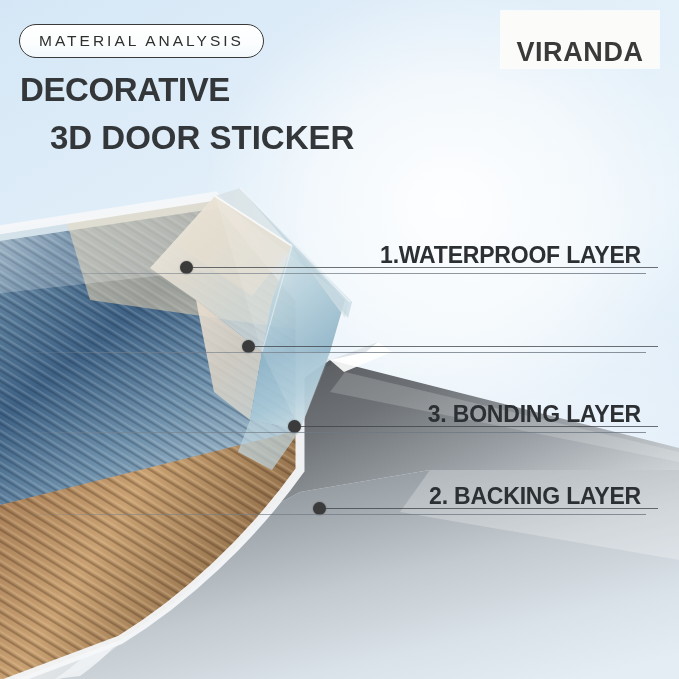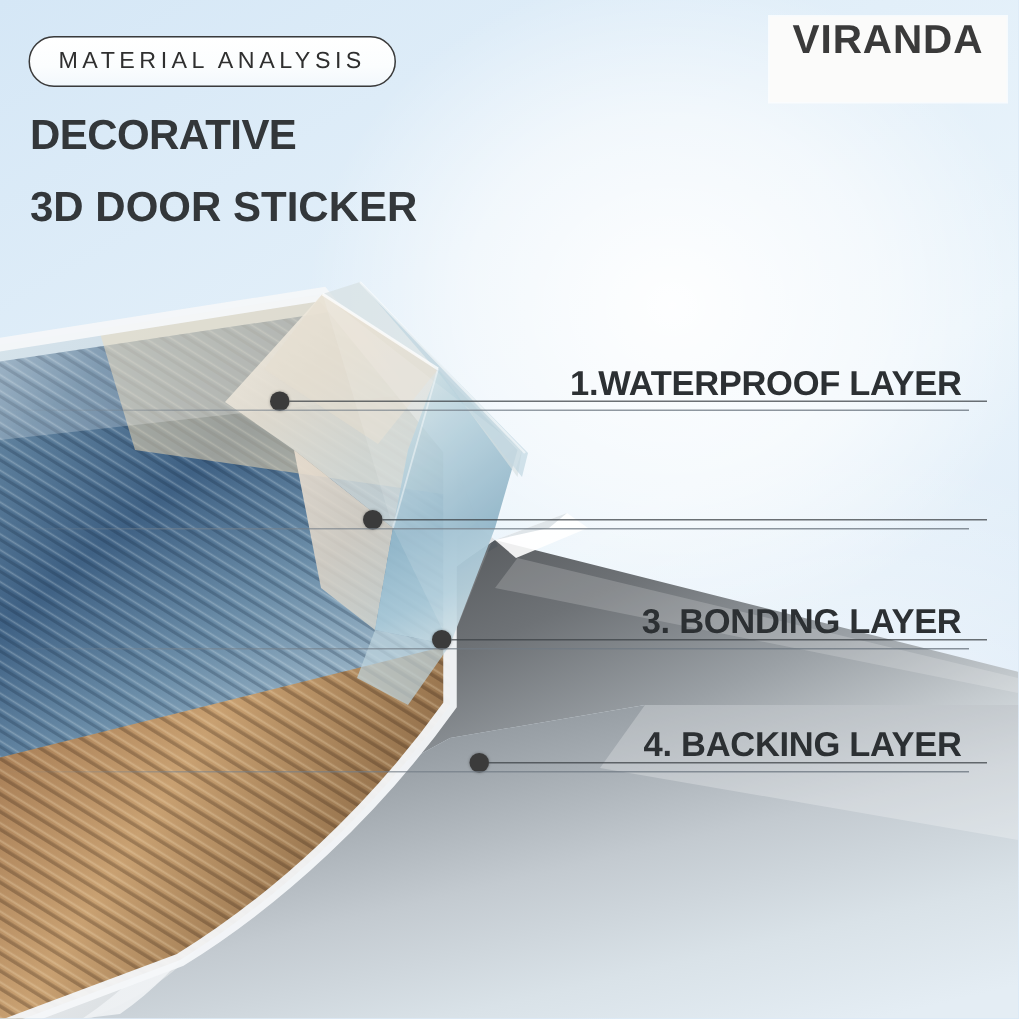--- a/index.html
+++ b/index.html
@@ -27,31 +27,31 @@
     background:linear-gradient(180deg,#ffffff 0%,#fbfdfe 60%,#f2f8fc 100%);
   }
   .pill span{
     font-size:15.5px;letter-spacing:3.0px;color:#2f2f2f;
     font-weight:400;white-space:nowrap;line-height:1;
   }
   .headline{
     position:absolute;left:20px;top:66px;
     color:#33373a;
     font-weight:bold;
-    font-size:28px;
+    font-size:33px;
     line-height:48px;
     letter-spacing:-0.4px;
     white-space:nowrap;
   }
-  .headline .l2{letter-spacing:0px;}
+  .headline .l2{letter-spacing:0px;margin-left:30px;}
 
   .logo-box{
-    position:absolute;left:513px;top:11px;width:158px;height:57px;
+    position:absolute;left:501px;top:11px;width:158px;height:57px;
     background:#fbfbfa;
-    display:flex;align-items:flex-start;justify-content:center;
+    display:flex;align-items:flex-end;justify-content:center;
     box-shadow:0 0 0 1px rgba(255,255,255,0.7);
   }
   .logo-box span{
     font-size:27px;font-weight:bold;color:#3a3a3a;letter-spacing:0.6px;
   }
 
   
   #art{position:absolute;left:0;top:0;width:679px;height:679px;}
 
   
@@ -277,17 +277,17 @@
   <div class="dot" style="left:288px;top:420px;"></div>
   <div class="leader" style="left:301px;top:426px;width:357px;"></div>
   <div class="callout" style="top:401px;margin-left:32px;">
     <span class="txt">3. BONDING LAYER</span>
   </div>
   <div class="rule" style="left:0px;top:432px;width:646px;"></div>
 
   <div class="dot" style="left:313px;top:502px;"></div>
   <div class="leader" style="left:326px;top:508px;width:332px;"></div>
   <div class="callout" style="top:483px;">
-    <span class="txt">4. BACKING LAYER</span>
+    <span class="txt">2. BACKING LAYER</span>
   </div>
   <div class="rule" style="left:0px;top:514px;width:646px;"></div>
 
 </div>
 
 </body></html>

